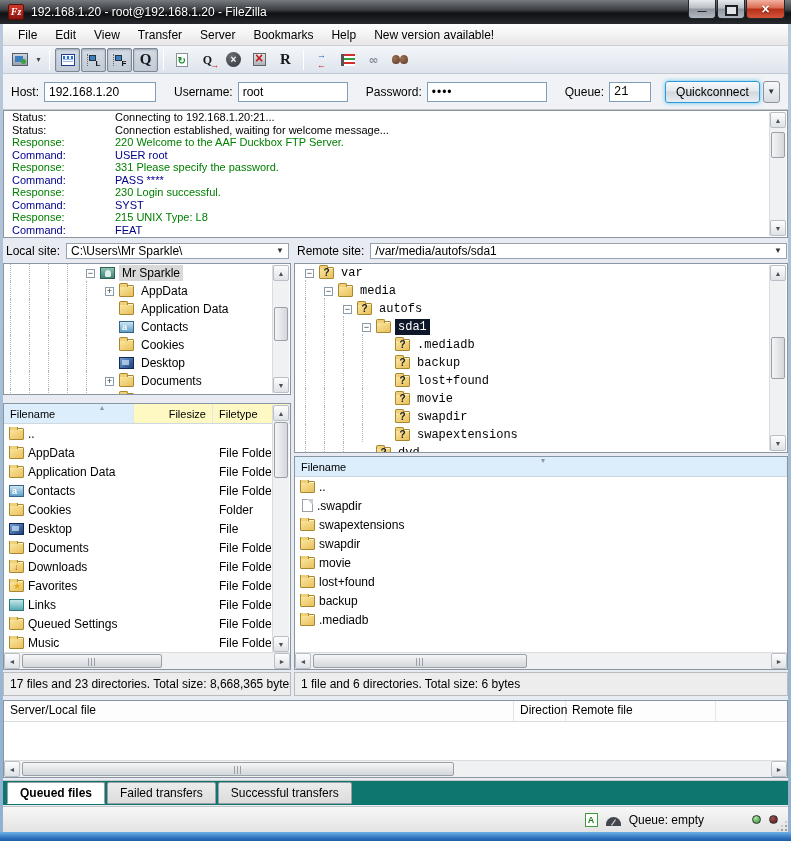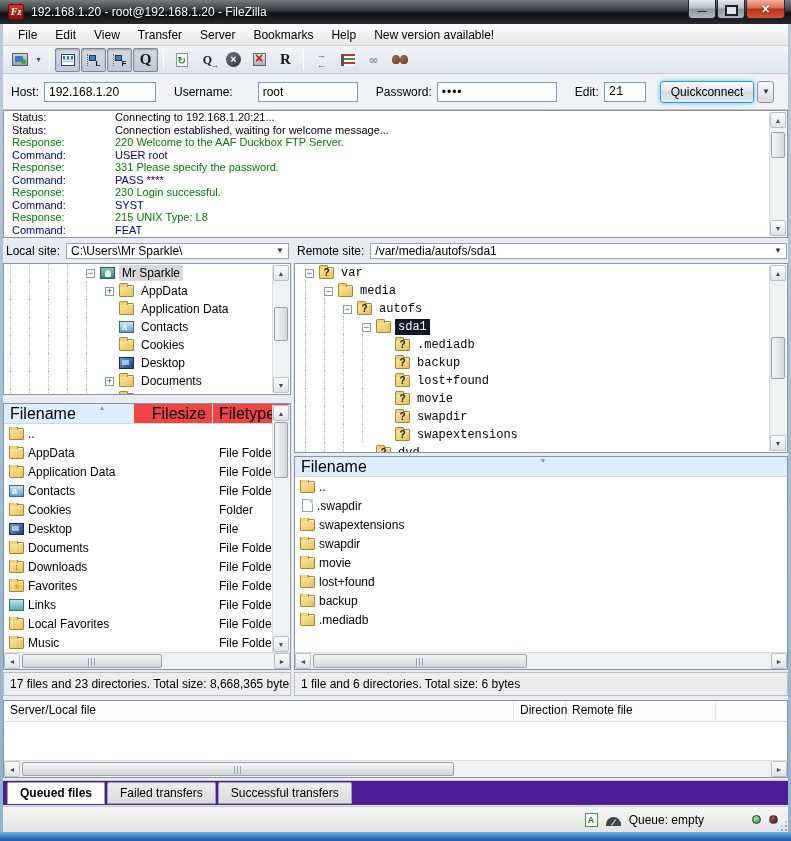--- a/index.html
+++ b/index.html
@@ -79,21 +79,21 @@
   .g-bino{width:16px;height:10px;position:relative;}
   .g-bino::before,.g-bino::after{content:"";position:absolute;top:0;width:8px;height:9px;border-radius:50% 50% 45% 45%;
     background:radial-gradient(circle at 35% 35%,#9a6f52,#5d3a26);}
   .g-bino::before{left:0;} .g-bino::after{right:0;}
 
   
   .quickbar{left:3px;top:74px;width:785px;height:36px;background:#f0f2f5;border-bottom:1px solid #c6c6c6;
     display:flex;align-items:center;font-size:12px;padding-left:8px;}
   .qlabel{margin-right:5px;white-space:nowrap;}
   .qc-input{height:20px;border:1px solid #7f9db9;font:12px "Liberation Sans",sans-serif;padding:1px 4px;margin-right:18px;background:#fff;}
-  .w-host{width:112px;} .w-user{width:100px;margin-left:20px;} .w-pass{width:120px;letter-spacing:1px;} .w-port{width:42px;margin-right:14px;font-family:Liberation Mono, monospace;}
+  .w-host{width:112px;} .w-user{width:110px;} .w-pass{width:120px;letter-spacing:1px;} .w-port{width:42px;margin-right:14px;font-family:Liberation Mono, monospace;}
   .qc-btn{height:22px;padding:0 10px;font:12px "Liberation Sans",sans-serif;color:#000;
     background:linear-gradient(#f7f9fb,#e4e8ec 45%,#d2d8de 50%,#e8edf2);
     border:1px solid #2c9bd8;border-radius:3px;box-shadow:0 0 4px #58c2f0;}
   .qc-caret{width:17px;height:22px;margin-left:3px;border:1px solid #8a929c;border-radius:3px;
     background:linear-gradient(#f7f9fb,#d8dde2);font-size:8px;display:flex;align-items:center;justify-content:center;}
   .qc-caret::before{content:"▼";color:#333;}
 
   
   .logpane{left:3px;top:110px;width:785px;height:128px;background:#fff;border:1px solid #8a95a2;overflow:hidden;}
   .logline{display:flex;height:12.5px;font-size:11px;white-space:nowrap;padding-left:8px;}
@@ -157,21 +157,21 @@
   .ic-contacts::after{content:"a";position:absolute;left:2px;top:-1px;font:bold 9px/12px "Liberation Sans",sans-serif;color:#fff;}
   .ic-desktop{background:linear-gradient(135deg,#6fa0d8,#1f3f7a);border:1px solid #152a50;}
   .ic-desktop::after{content:"";position:absolute;left:2px;top:2px;width:7px;height:5px;background:#cfe2f6;opacity:.7;}
   .ic-downloads::after{content:"↓";position:absolute;left:4px;top:-1px;font:bold 9px/12px "Liberation Sans",sans-serif;color:#c05010;}
   .ic-favorites::after{content:"★";position:absolute;left:3px;top:-1px;font:9px/12px "DejaVu Sans",sans-serif;color:#e8a818;}
   .ic-links{background:linear-gradient(#c2e8ea,#58a8b0);border:1px solid #2f7880;}
 
   
   .llist{left:3px;top:403px;width:288px;height:267px;}
   .rlist{left:294px;top:456px;width:494px;height:214px;}
-  .lhdr{display:flex;height:20px;border-bottom:1px solid #cfd7df;background:#ef4444;font-size:16px;position:relative;}
+  .lhdr{display:flex;height:20px;border-bottom:1px solid #cfd7df;background:#fef9c3;font-size:11px;position:relative;}
   .hcell{display:flex;align-items:center;padding:0 6px;border-right:1px solid #e2e7ec;position:relative;}
   .hc-name{width:130px;background:#dceefb;}
   .hc-size{width:79px;justify-content:flex-end;}
   .hc-type{flex:1;}
   .hc-full{flex:1;background:#dceefb;}
   .sortmark{position:absolute;top:-1px;font-size:8px;color:#8a98a4;}
   .sm-local{left:96px;} .sm-local::before{content:"▴";}
   .sm-remote{left:50%;} .sm-remote::before{content:"▾";}
   .lbody{position:absolute;top:20px;bottom:17px;left:0;right:0;overflow:hidden;}
   .llist .lbody{right:17px;}
@@ -189,21 +189,21 @@
   .st-remote{position:absolute;left:294px;top:672px;width:494px;}
 
   
   .queue{left:3px;top:700px;width:785px;height:78px;background:#fff;border:1px solid #8a95a2;}
   .qhdr{display:flex;height:21px;border-bottom:1px solid #d8dde2;font-size:12px;background:#fdfdfd;}
   .qh1{width:510px;padding:2px 6px;border-right:1px solid #e2e7ec;}
   .qh2{width:52px;padding:2px 6px;border-right:1px solid #e2e7ec;}
   .qh3{width:150px;padding:2px 6px;border-right:1px solid #e2e7ec;}
 
   
-  .tabsbar{left:3px;top:780px;width:785px;height:25px;background:#4c1d95;border-top:1px solid #c8c8c8;
+  .tabsbar{left:3px;top:780px;width:785px;height:25px;background:#0f766e;border-top:1px solid #c8c8c8;
     display:flex;align-items:flex-start;padding:1px 0 0 4px;gap:2px;font-size:12px;}
   .tab{height:22px;padding:3px 12px 0;border:1px solid #9aa0a8;border-radius:2px 2px 0 0;
     background:linear-gradient(#ececec,#dcdcdc);white-space:nowrap;}
   .tab.active{background:#fff;border-bottom-color:#fff;font-weight:bold;}
 
   
   .statusbar{left:3px;top:806px;width:785px;height:26px;background:linear-gradient(#f7f7f7,#e3e3e3);
     border-top:1px solid #c4c4c4;display:flex;align-items:center;justify-content:flex-end;font-size:12px;gap:8px;padding-right:10px;}
   .type-icon{width:13px;height:14px;background:#fff;border:1px solid #3f9b3f;position:relative;}
   .type-icon::before{content:"A";position:absolute;left:2px;top:0;font:bold 9px/13px "Liberation Sans",sans-serif;color:#1f7f1f;}
@@ -295,21 +295,21 @@
       </span>
   </div>
 
   <div class="abs quickbar">
     <span class="qlabel">Host:</span>
     <input class="qc-input w-host" value="192.168.1.20" style="">
     <span class="qlabel">Username:</span>
     <input class="qc-input w-user" value="root" style="">
     <span class="qlabel">Password:</span>
     <input class="qc-input w-pass" value="••••" style="">
-    <span class="qlabel">Edit:</span>
+    <span class="qlabel">Queue:</span>
     <input class="qc-input w-port" value="21" style="">
     <button class="qc-btn">Quickconnect</button>
     <span class="qc-caret"></span>
   </div>
 
   <div class="abs logpane">
     <div>
       <div class="logline k-status">
           <span class="loglabel">Status:</span>
           <span class="logtext">Connecting to 192.168.1.20:21...</span>
@@ -591,21 +591,21 @@
           <span class="cell c-name">
             <span class="ic ic-links"></span>
             <span>Links</span>
           </span>
           <span class="cell c-size"></span>
           <span class="cell c-type">File Folder</span>
         </div>
         <div class="lrow">
           <span class="cell c-name">
             <span class="ic ic-folder"></span>
-            <span>Local Favorites</span>
+            <span>Queued Settings</span>
           </span>
           <span class="cell c-size"></span>
           <span class="cell c-type">File Folder</span>
         </div>
         <div class="lrow">
           <span class="cell c-name">
             <span class="ic ic-folder"></span>
             <span>Music</span>
           </span>
           <span class="cell c-size"></span>

